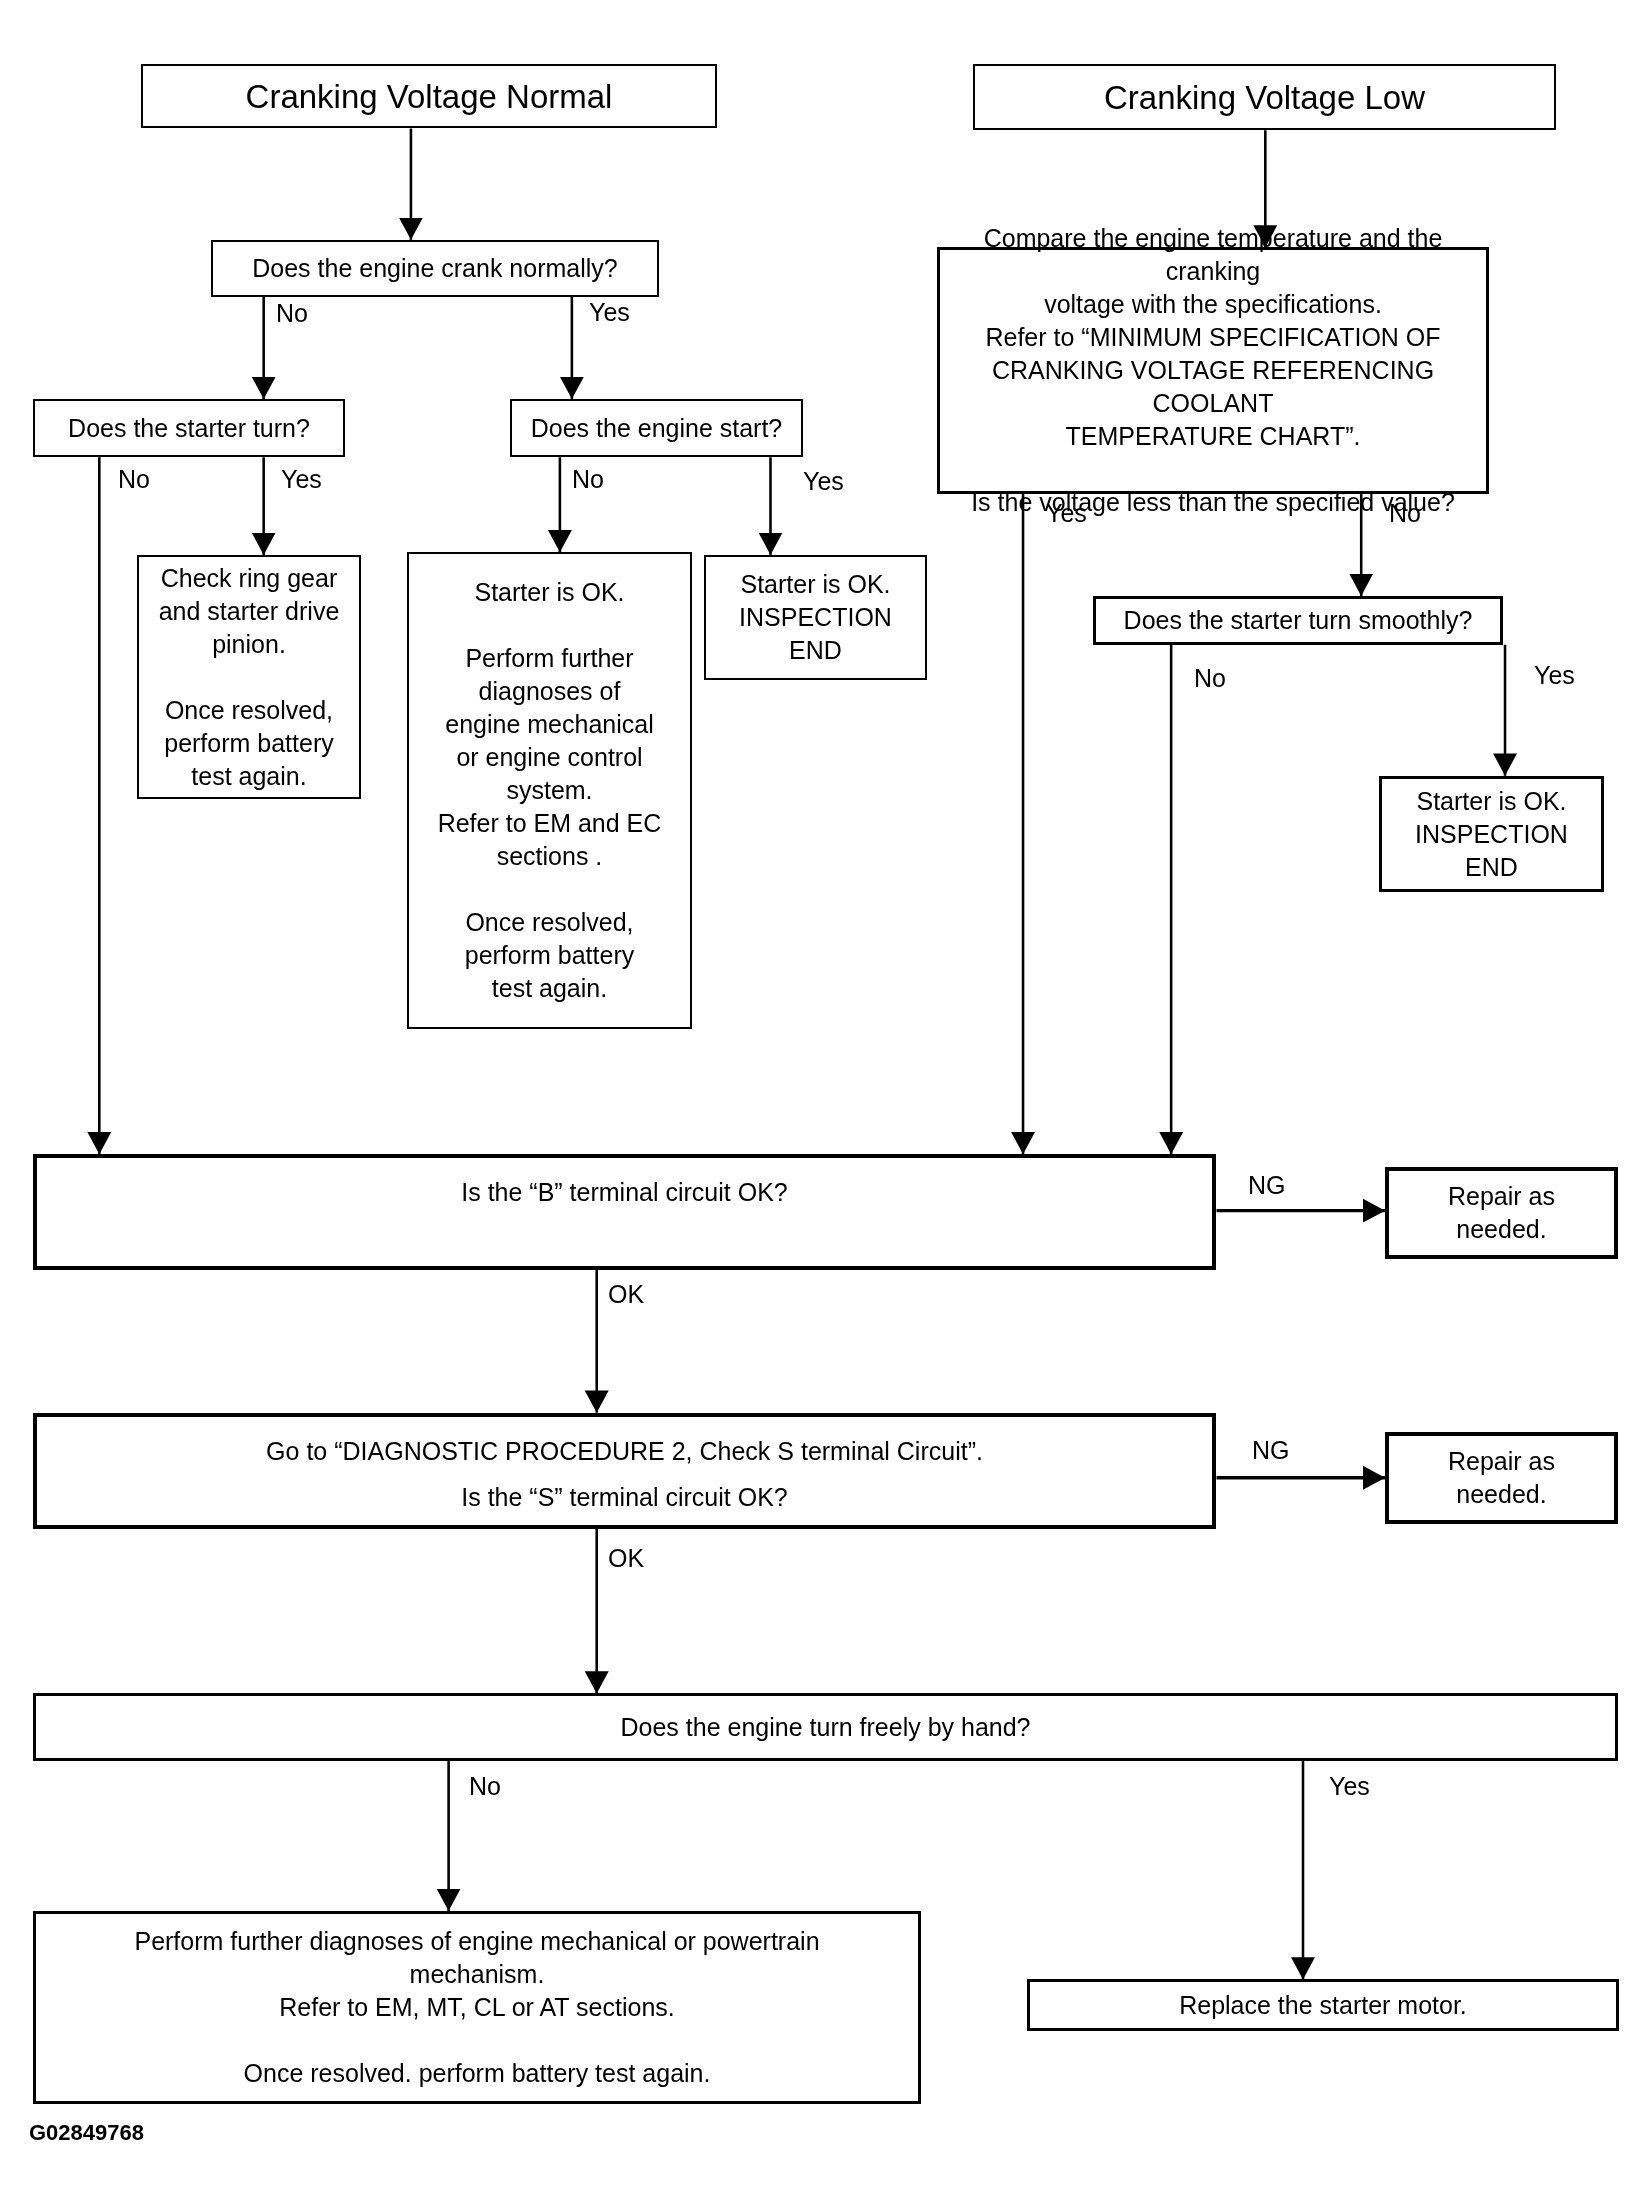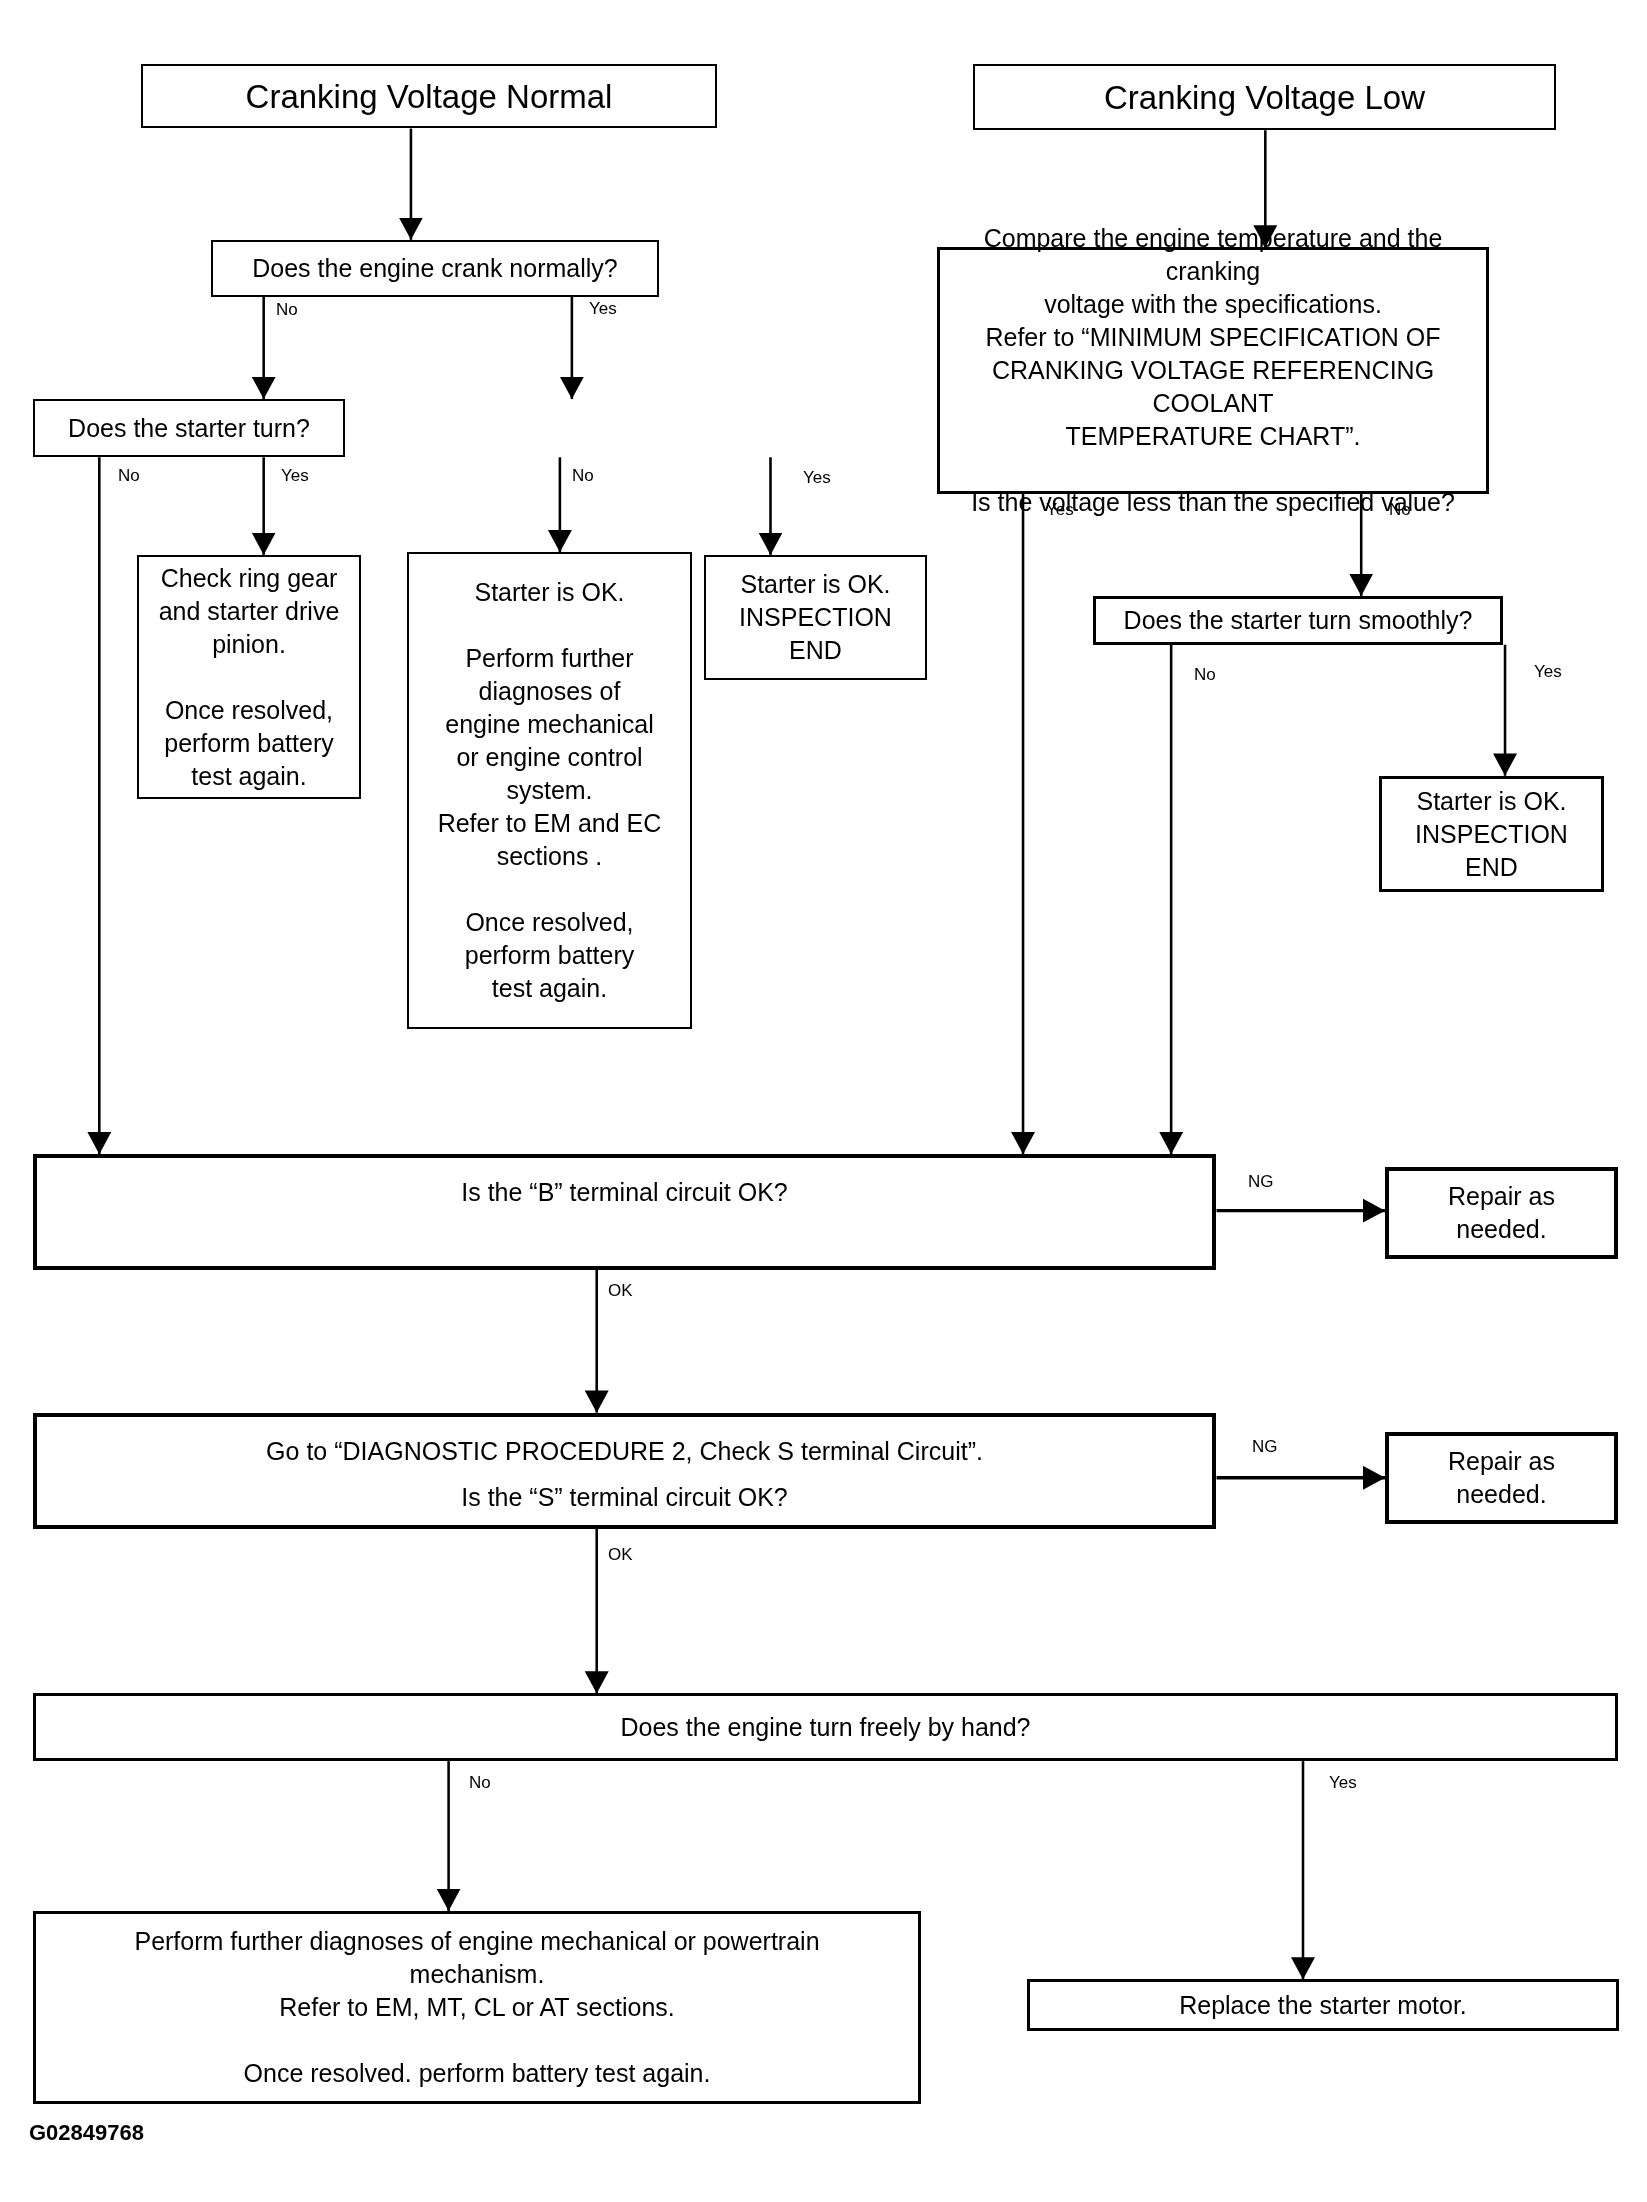--- a/index.html
+++ b/index.html
@@ -14,21 +14,21 @@
     display:flex;align-items:center;justify-content:center;text-align:center;
     font-size:25px;line-height:33px;white-space:pre-line;
   }
   .bw4{border-width:3.4px;}
   .bw5{border-width:4.3px;}
   .title{font-size:33px;line-height:1;white-space:nowrap;}
   .proc{
     flex-direction:column;justify-content:space-between;
     padding:18px 8.6px 11px;
   }
-  .edge-label{position:absolute;font-size:17px;line-height:1;white-space:nowrap;}
+  .edge-label{position:absolute;font-size:25px;line-height:1;white-space:nowrap;}
   #figure-code{position:absolute;left:29px;top:2120px;font-size:22px;font-weight:700;}
 </style>
 </head>
 <body>
 
 <div id="canvas">
 
   <svg id="wires" viewBox="0 0 1925 2573" xmlns="http://www.w3.org/2000/svg">
     <defs>
       <marker id="arrow" markerUnits="userSpaceOnUse" markerWidth="30" markerHeight="32" refX="26" refY="14" orient="auto">
@@ -55,20 +55,21 @@
       <line x1="524" y1="2057" x2="524" y2="2232" marker-end="url(#arrow)"></line>
       <line x1="1522" y1="2057" x2="1522" y2="2312" marker-end="url(#arrow)"></line>
     </g>
   </svg>
 
   <div class="box title" style="left:141px;top:64px;width:576px;height:64px;">Cranking Voltage Normal</div>
   <div class="box title" style="left:973px;top:64px;width:583px;height:66px;">Cranking Voltage Low</div>
 
   <div class="box" style="left:211px;top:240px;width:448px;height:57px;">Does the engine crank normally?</div>
   <div class="box" style="left:33px;top:399px;width:312px;height:58px;">Does the starter turn?</div>
+  <div class="box" style="left:510px;top:399px;width:293px;height:58px;">Does the engine start?</div>
 
   <div class="box" style="left:137px;top:555px;width:224px;height:244px;">Check ring gear
 and starter drive
 pinion.
 
 Once resolved,
 perform battery
 test again.</div>
   <div class="box" style="left:407px;top:552px;width:285px;height:477px;">Starter is OK.
 

